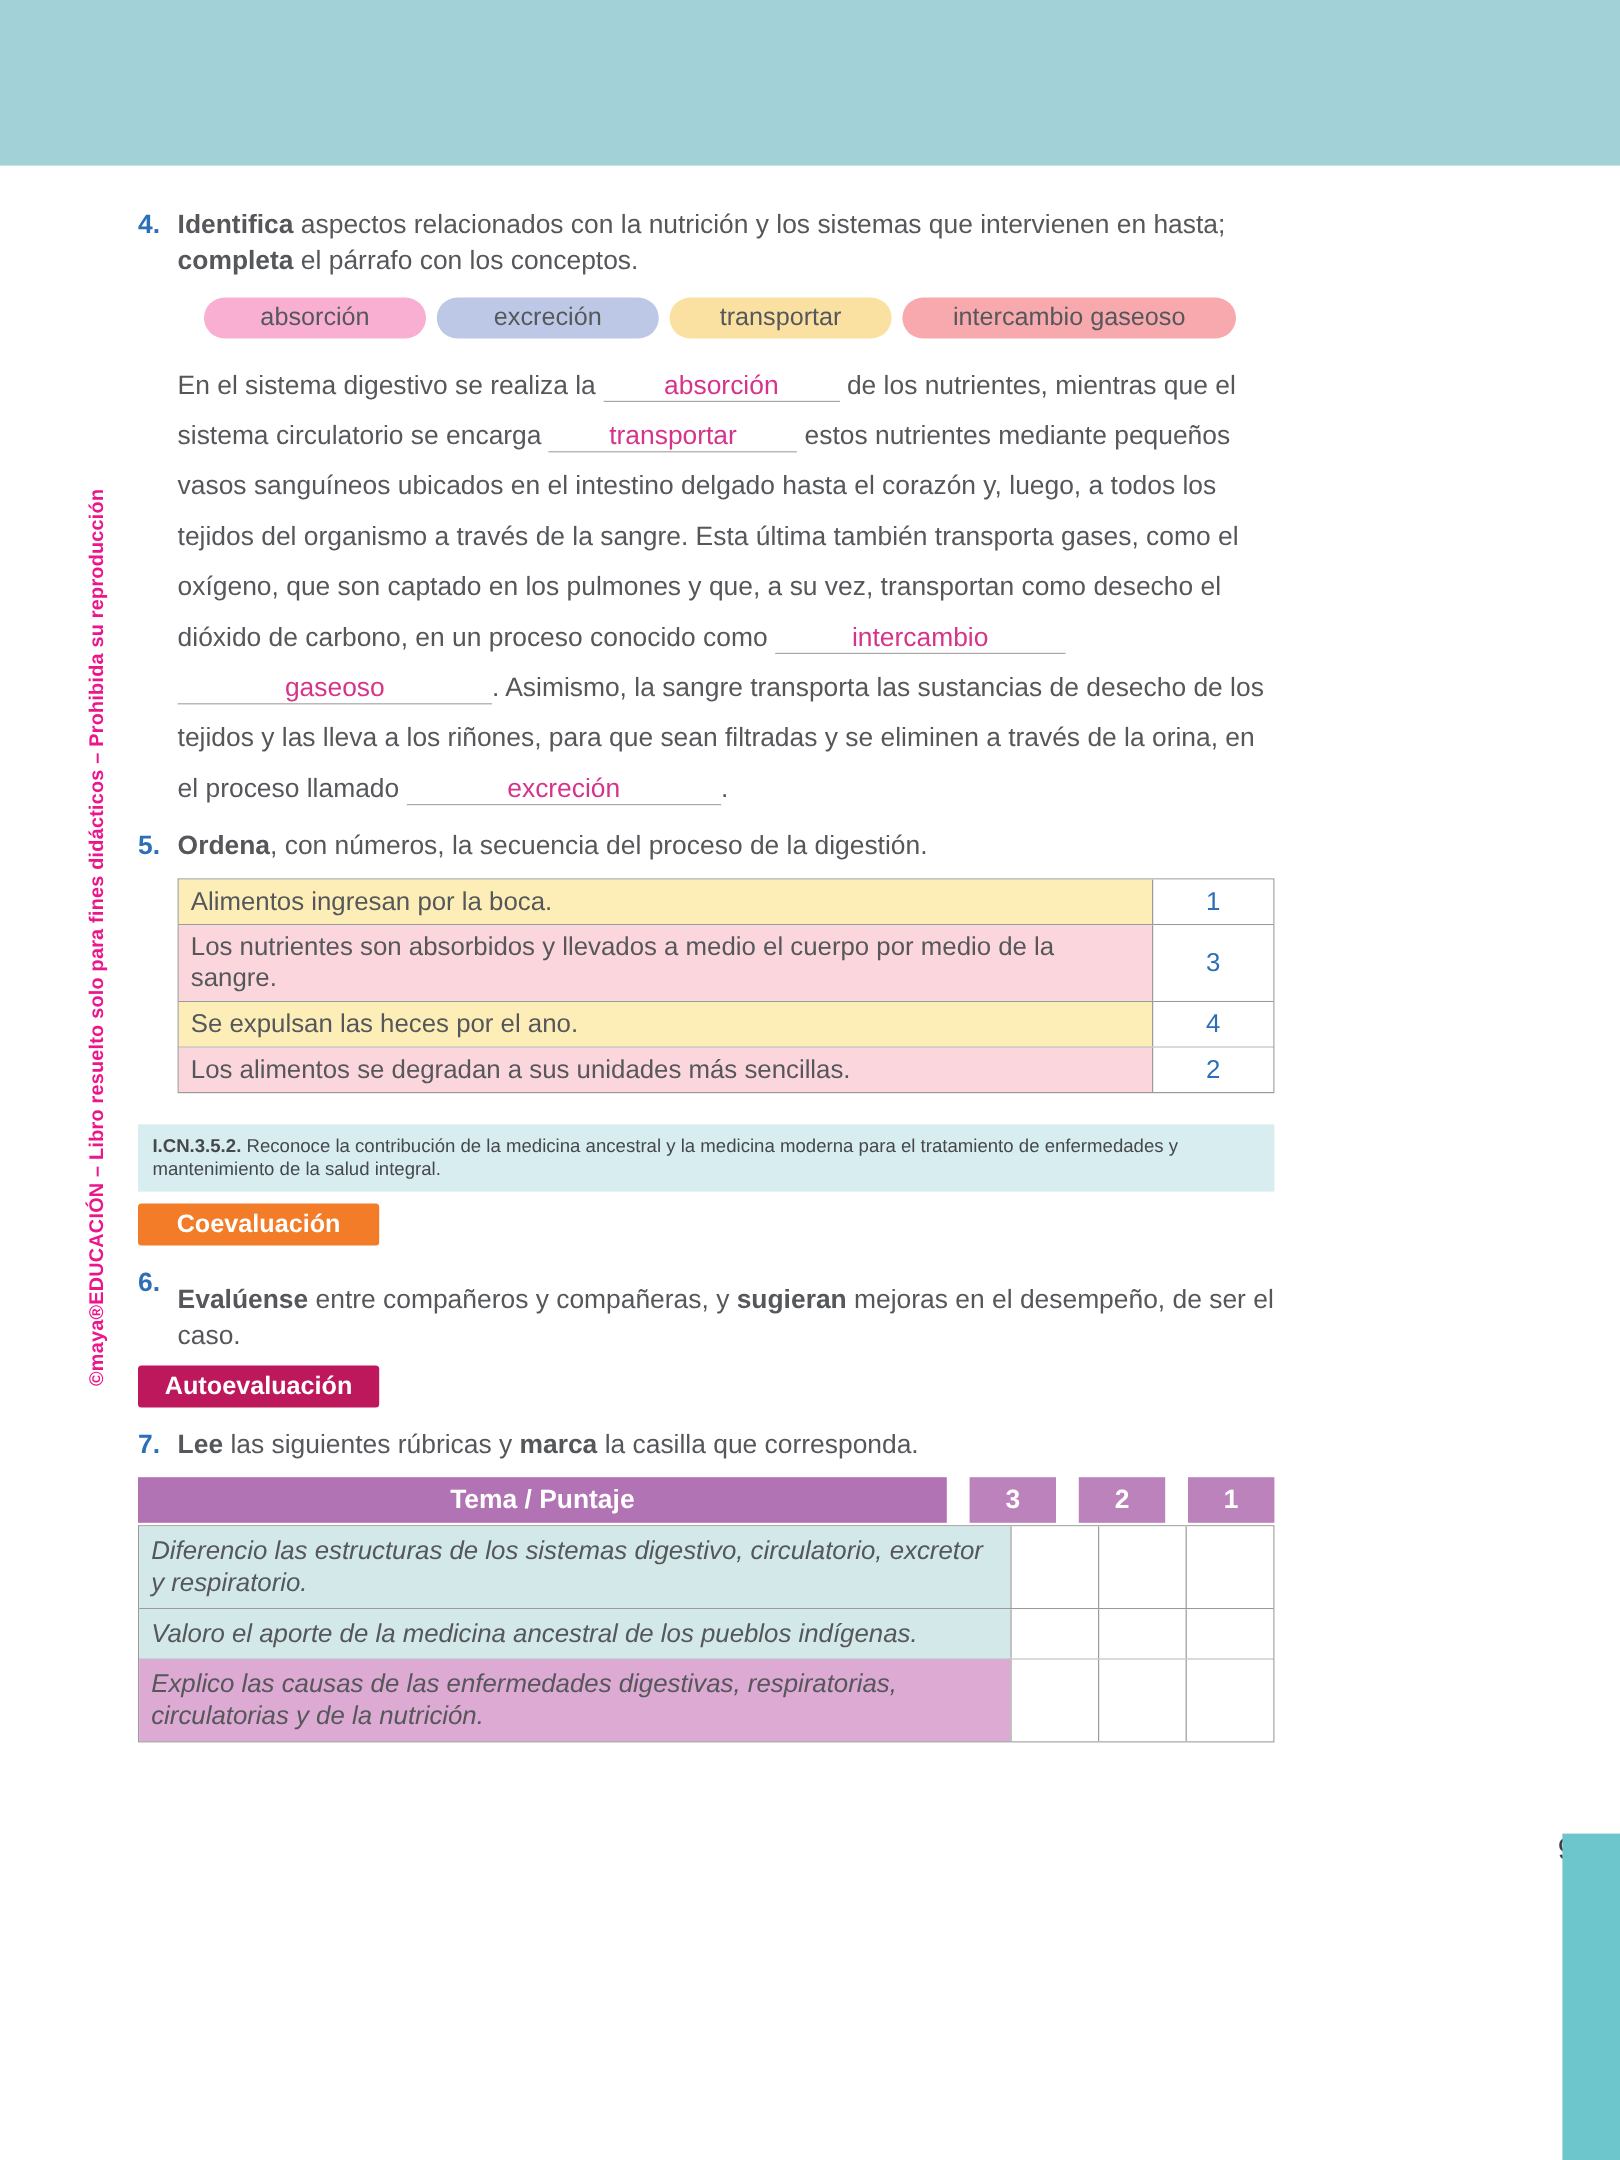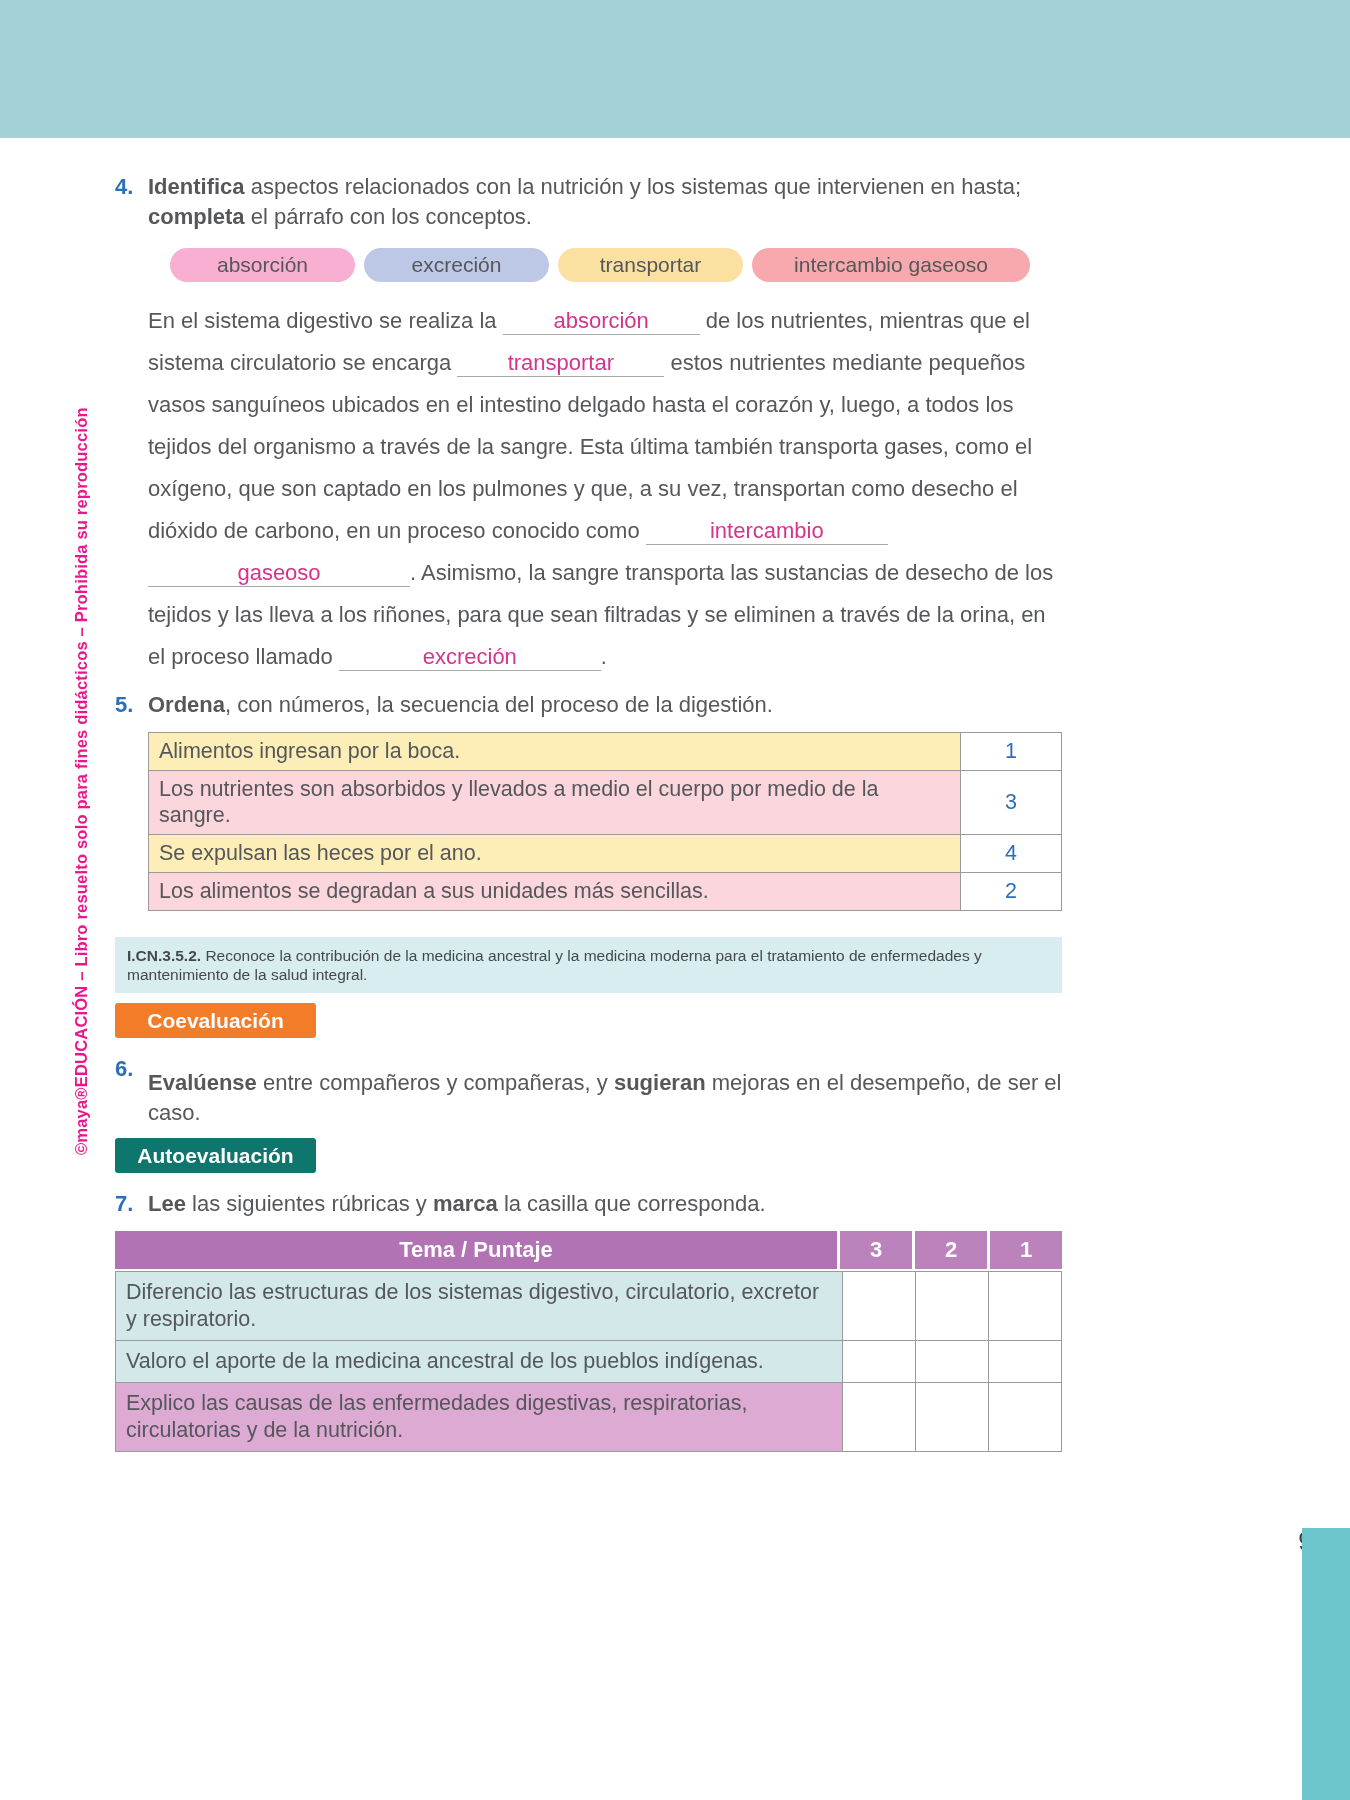--- a/index.html
+++ b/index.html
@@ -50,32 +50,32 @@
   .order-text{flex:1;padding:5px 10px 6px 10px;font-size:21.5px;line-height:26px;}
   .order-row:nth-child(odd) .order-text{background:#fdeeb8;}
   .order-row:nth-child(even) .order-text{background:#fbd6dd;}
   .order-num{width:100px;flex:none;border-left:1px solid #9a9a9a;display:flex;align-items:center;justify-content:center;color:#2d6fb7;font-size:21.5px;background:#ffffff;}
 
   .info-bar{margin-top:26px;background:#d8edf0;padding:9px 12px;font-size:15.5px;line-height:19px;color:#45494c;}
   .info-code{font-weight:bold;}
 
   .badge{margin-top:10px;width:201px;height:35px;display:flex;align-items:center;justify-content:center;color:#ffffff;font-weight:bold;font-size:21px;border-radius:3px;text-align:right;}
   .badge.orange{background:#f37c28;}
-  .badge.purple{background:#0f766e;}
+  .badge.purple{background:#be185d;}
 
   .item6{margin-top:16px;}
   .item6 .p2{margin-top:14px;}
   .item7{margin-top:16px;}
 
   .rubric{margin-top:12px;}
-  .rubric-header{display:flex;gap:3px;height:38px;}
+  .rubric-header{display:flex;gap:19px;height:38px;}
   .rh-main{flex:1;background:#b273b5;color:#fff;font-weight:bold;font-size:22px;display:flex;align-items:center;justify-content:center;}
   .rh-score{width:72px;flex:none;background:#bb82bb;color:#fff;font-weight:bold;font-size:22px;display:flex;align-items:center;justify-content:center;}
   .rubric-body{border:1px solid #9a9a9a;margin-top:2px;}
-  .rubric-row{display:flex;border-top:1px solid #9a9a9a;}
+  .rubric-row{display:flex;border-top:1px solid #9a9a9a;font-style:italic;}
   .rubric-row:first-child{border-top:none;}
   .rr-text{flex:1;padding:7px 10px;font-size:21.5px;line-height:27px;}
   .rubric-row.teal .rr-text{background:#d2e8e9;}
   .rubric-row.mauve .rr-text{background:#dcaad3;}
   .rr-score{width:72px;flex:none;border-left:1px solid #9a9a9a;background:#ffffff;}
 
   .page-num{position:absolute;right:24px;top:1527px;font-size:25px;color:#3c3e40;}
   .side-strip{position:absolute;right:0;top:1528px;width:48px;height:272px;background:#6ec6cd;}
 </style>
 </head>

